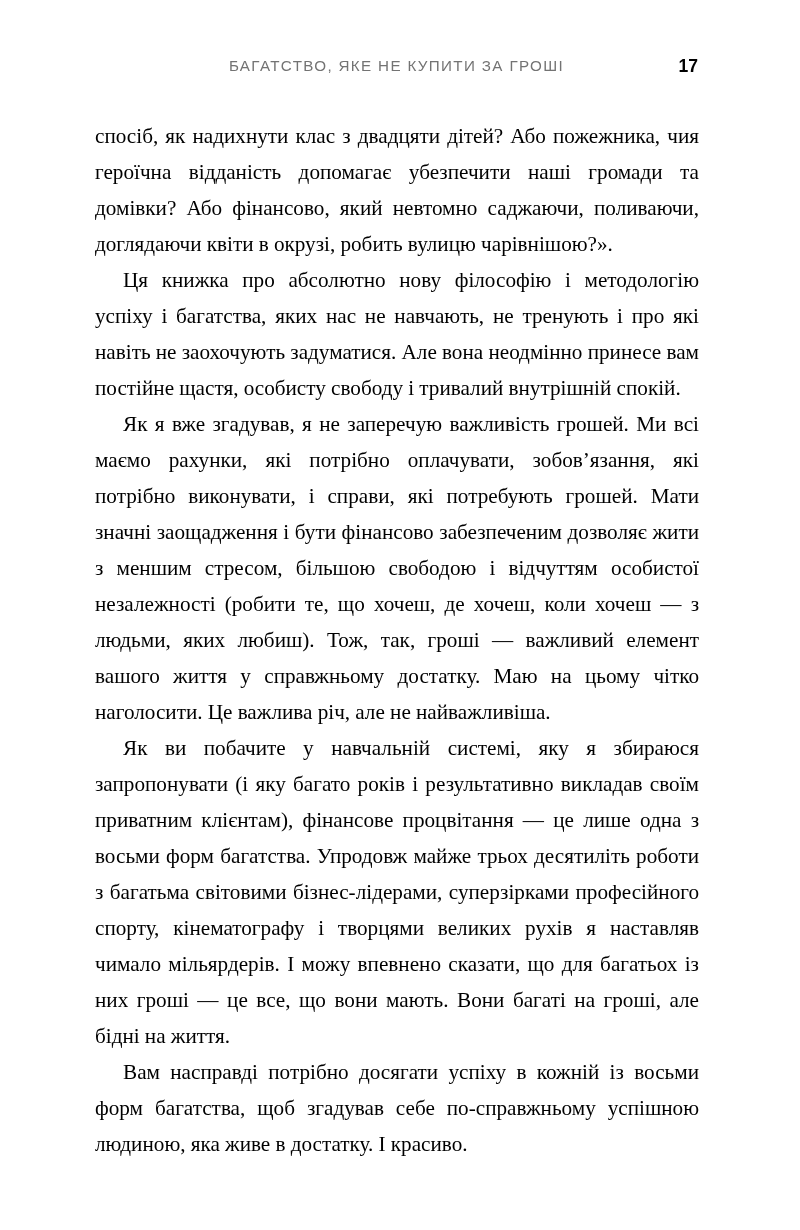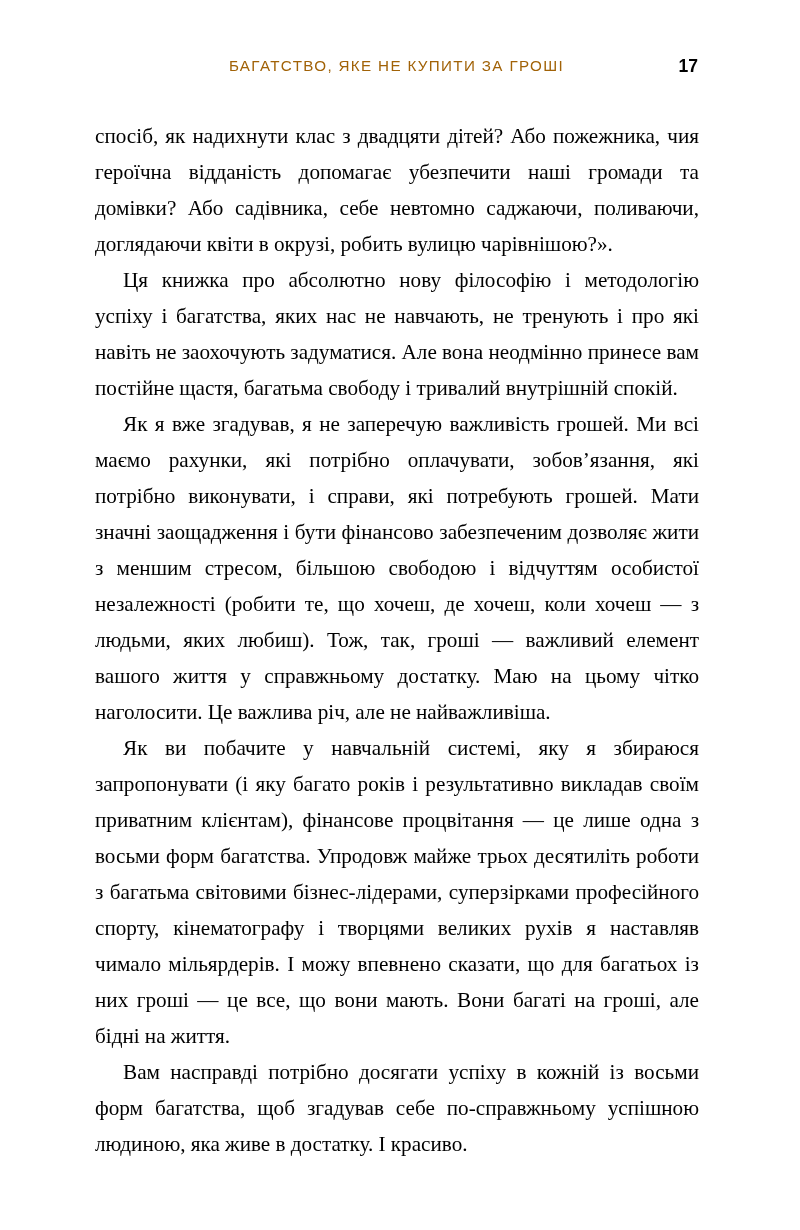--- a/index.html
+++ b/index.html
@@ -36,21 +36,21 @@
     justify-content: center;
   }
   .running-head-title {
     font-family: "Liberation Sans", "DejaVu Sans", sans-serif;
     font-size: 15.2px;
     font-weight: 400;
     letter-spacing: 1.35px;
     text-transform: uppercase;
     white-space: nowrap;
     line-height: 1;
-    color: #a16207;
+    color: #737373;
   }
   .page-number {
     position: absolute;
     right: 0;
     top: 0;
     font-family: "Liberation Sans", "DejaVu Sans", sans-serif;
     font-size: 17.5px;
     font-weight: 700;
     line-height: 1;
     color: #000000;
@@ -83,20 +83,20 @@
 <body>
 
 <div class="page">
 
   <div class="running-head">
     <span class="running-head-title">БАГАТСТВО, ЯКЕ НЕ КУПИТИ ЗА ГРОШІ</span>
     <span class="page-number">17</span>
   </div>
 
   <div class="text-block">
-    <p class="para no-indent">спосіб, як надихнути клас з двадцяти дітей? Або пожежника, чия героїчна відданість допомагає убезпечити наші громади та домівки? Або садівника, себе невтомно саджаючи, поливаючи, доглядаючи квіти в окрузі, робить вулицю чарівнішою?».</p>
-    <p class="para">Ця книжка про абсолютно нову філософію і методологію успіху і багатства, яких нас не навчають, не тренують і про які навіть не заохочують задуматися. Але вона неодмінно принесе вам постійне щастя, багатьма свободу і тривалий внутрішній спокій.</p>
+    <p class="para no-indent">спосіб, як надихнути клас з двадцяти дітей? Або пожежника, чия героїчна відданість допомагає убезпечити наші громади та домівки? Або фінансово, який невтомно саджаючи, поливаючи, доглядаючи квіти в окрузі, робить вулицю чарівнішою?».</p>
+    <p class="para">Ця книжка про абсолютно нову філософію і методологію успіху і багатства, яких нас не навчають, не тренують і про які навіть не заохочують задуматися. Але вона неодмінно принесе вам постійне щастя, особисту свободу і тривалий внутрішній спокій.</p>
     <p class="para">Як я вже згадував, я не заперечую важливість грошей. Ми всі маємо рахунки, які потрібно оплачувати, зобов’язання, які потрібно виконувати, і справи, які потребують грошей. Мати значні заощадження і бути фінансово забезпеченим дозволяє жити з меншим стресом, більшою свободою і відчуттям особистої незалежності (робити те, що хочеш, де хочеш, коли хочеш — з людьми, яких любиш). Тож, так, гроші — важливий елемент вашого життя у справжньому достатку. Маю на цьому чітко наголосити. Це важлива річ, але не найважливіша.</p>
     <p class="para">Як ви побачите у навчальній системі, яку я збираюся запропонувати (і яку багато років і результативно викладав своїм приватним клієнтам), фінансове процвітання — це лише одна з восьми форм багатства. Упродовж майже трьох десятиліть роботи з багатьма світовими бізнес-лідерами, суперзірками професійного спорту, кінематографу і творцями великих рухів я наставляв чимало мільярдерів. І можу впевнено сказати, що для багатьох із них гроші — це все, що вони мають. Вони багаті на гроші, але бідні на життя.</p>
     <p class="para">Вам насправді потрібно досягати успіху в кожній із восьми форм багатства, щоб згадував себе по-справжньому успішною людиною, яка живе в достатку. І красиво.</p>
   </div>
 
 </div>
 
 </body></html>

